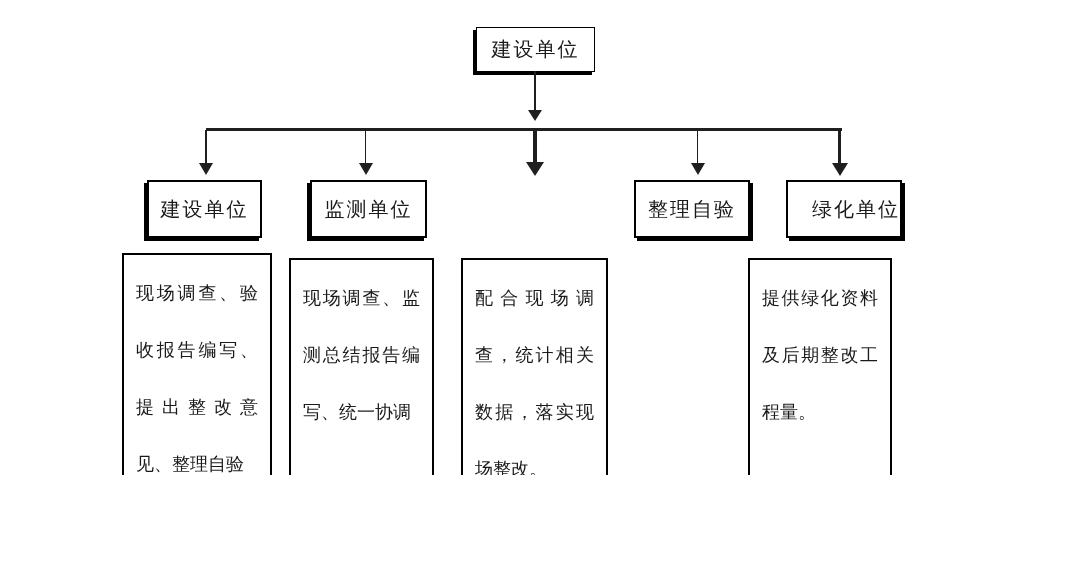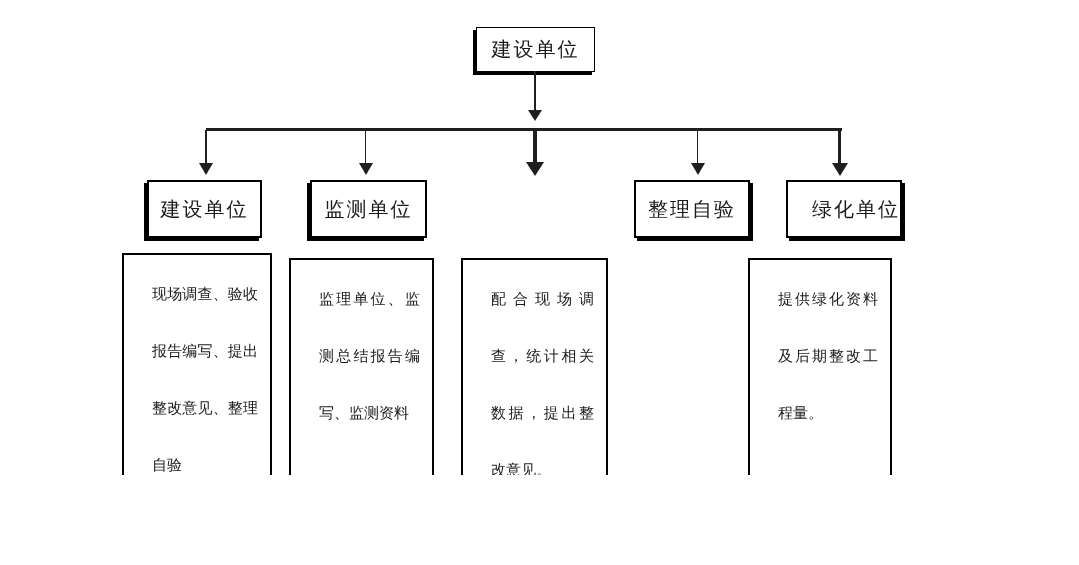--- a/index.html
+++ b/index.html
@@ -37,23 +37,23 @@
   .u1{left:147px;width:115px;}
   .u2{left:310px;width:117px;}
   .u3{left:475px;width:118px;}
   .u4{left:634px;width:116px;}
   .u5{left:786px;width:116px;justify-content:flex-end;}
 
   .detail{
     position:absolute;
     background:var(--bg);
     border:2px solid #000;
-    font-size:15px;
+    font-size:18px;
     line-height:57px;
-    padding:10px 12px 0 28px;
+    padding:10px 12px 0 12px;
     text-align:justify;
     text-justify:inter-ideograph;
   }
   .d1{left:122px;top:253px;width:150px;height:234px;}
   .d2{left:289px;top:258px;width:145px;height:225px;}
   .d3{left:461px;top:258px;width:147px;height:229px;}
   .d4{left:625px;top:254px;width:146px;height:233px;box-shadow:2px 0 0 #000;}
   .d5{left:748px;top:258px;width:144px;height:229px;}
 
   
@@ -112,17 +112,17 @@
     <span>监测单位</span>
   </div>
   <div class="node unit u4 shadow-br">
     <span>整理自验</span>
   </div>
   <div class="node unit u5 shadow-br">
     <span>绿化单位</span>
   </div>
 
   <div class="detail d1">现场调查、验收报告编写、提出整改意见、整理自验</div>
-  <div class="detail d2">监理单位、监测总结报告编写、监测资料</div>
-  <div class="detail d3">配合现场调查，统计相关数据，提出整改意见。</div>
+  <div class="detail d2">现场调查、监测总结报告编写、统一协调</div>
+  <div class="detail d3">配合现场调查，统计相关数据，落实现场整改。</div>
   <div class="detail d5">提供绿化资料及后期整改工程量。</div>
 
 </div>
 
 </body></html>

